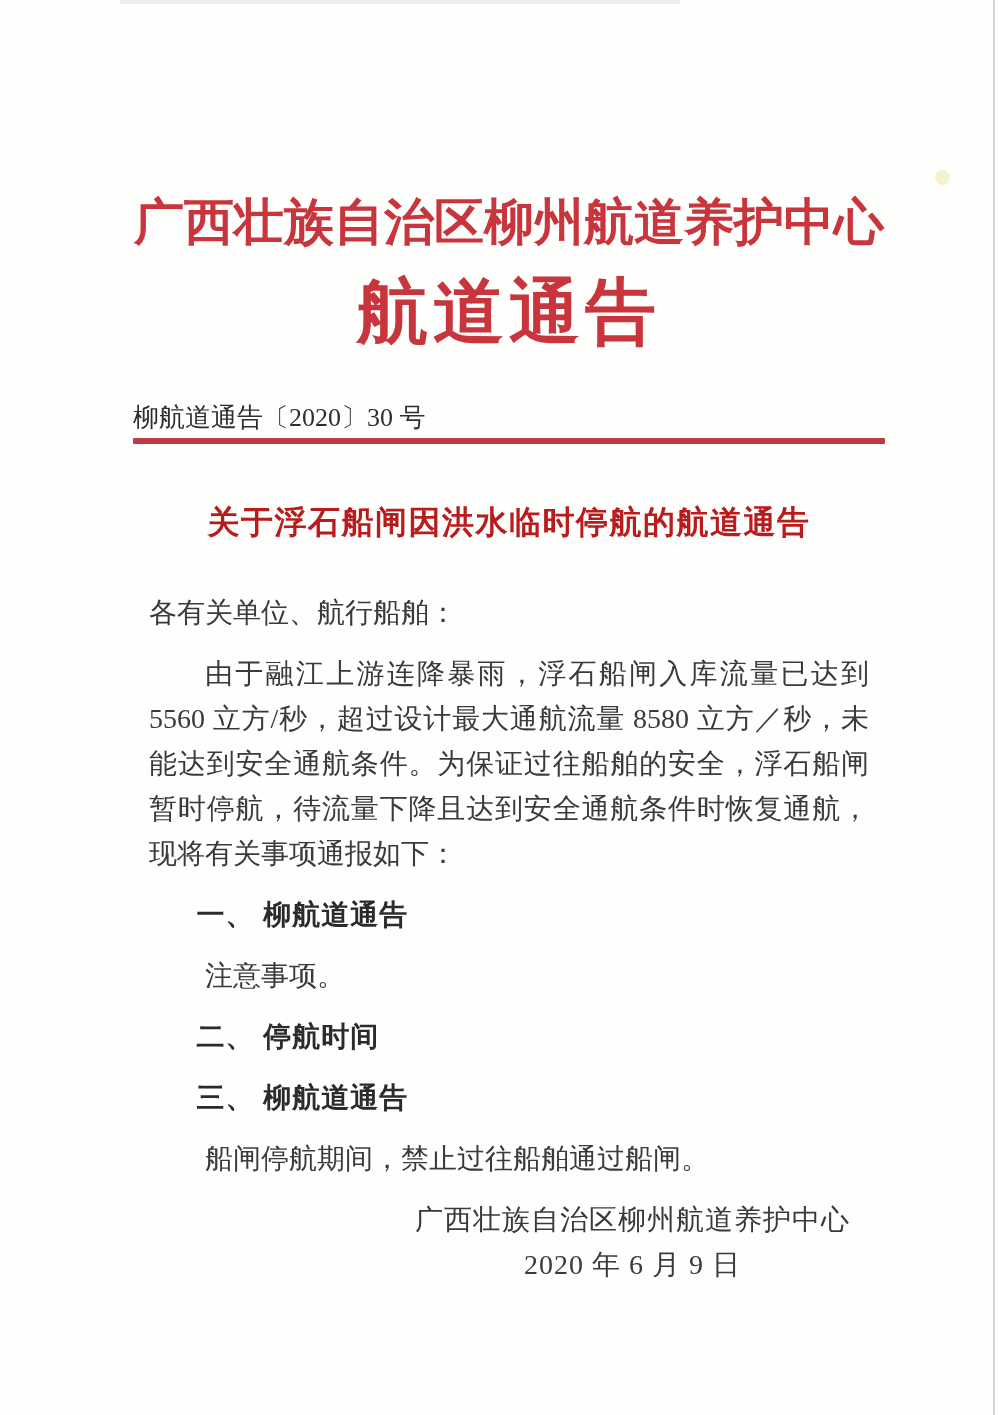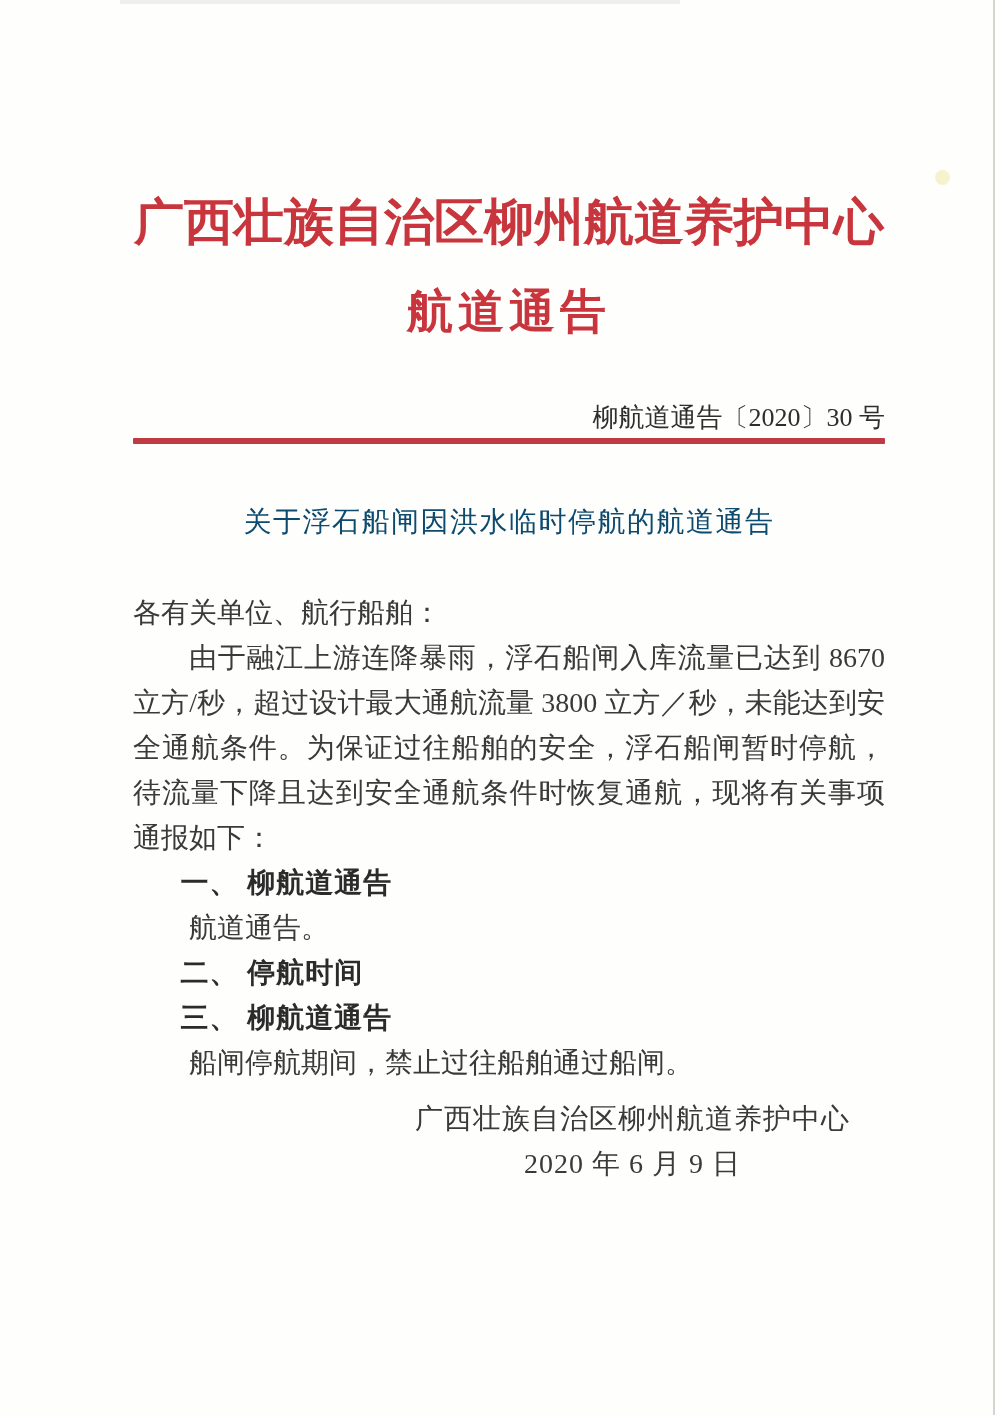--- a/index.html
+++ b/index.html
@@ -25,60 +25,60 @@
     font-size: 50px;
     line-height: 78px;
     font-weight: 700;
     text-align: center;
     color: var(--accent, #c8353c);
     letter-spacing: 0px;
     white-space: nowrap;
   }
   .org-title-line2 {
     margin-top: 12px;
-    font-size: 46px;
+    font-size: 71px;
     line-height: 78px;
     font-weight: 700;
     text-align: center;
     color: var(--accent, #c8353c);
     letter-spacing: 5px;
   }
   .doc-number {
     margin-top: 50px;
     font-size: 26px;
     line-height: 34px;
-    text-align: right;
+    text-align: left;
     color: #2e2e2e;
   }
   .red-rule {
     margin-top: 3px;
     width: 752px;
     height: 6px;
     background: var(--rule, #bf3b44);
     border-radius: 1px;
   }
   
   .notice-title {
     margin: 54px 0 0 0;
-    font-size: 28px;
+    font-size: 32px;
     line-height: 48px;
-    font-weight: 400;
+    font-weight: 700;
     text-align: center;
     letter-spacing: 1.5px;
-    color: #0c4a6e;
+    color: #b91c1c;
     white-space: nowrap;
   }
   
   .body-block {
     margin-top: 44px;
     font-size: 28px;
     line-height: 45px;
   }
   .body-block p {
-    margin: 0;
+    margin: 16px;
     padding: 0;
   }
   .para {
     text-align: justify;
     text-indent: 2em;
   }
   .salutation {
     text-indent: 0;
   }
   .section-heading {
@@ -144,25 +144,25 @@
   <div class="doc-number">柳航道通告〔2020〕30 号</div>
 
   <div class="red-rule"></div>
 
   <h1 class="notice-title">关于浮石船闸因洪水临时停航的航道通告</h1>
 
   <div class="body-block">
 
     <p class="para salutation">各有关单位、航行船舶：</p>
 
-    <p class="para">由于融江上游连降暴雨，浮石船闸入库流量已达到 8670 立方/秒，超过设计最大通航流量 3800 立方／秒，未能达到安全通航条件。为保证过往船舶的安全，浮石船闸暂时停航，待流量下降且达到安全通航条件时恢复通航，现将有关事项通报如下：</p>
+    <p class="para">由于融江上游连降暴雨，浮石船闸入库流量已达到 5560 立方/秒，超过设计最大通航流量 8580 立方／秒，未能达到安全通航条件。为保证过往船舶的安全，浮石船闸暂时停航，待流量下降且达到安全通航条件时恢复通航，现将有关事项通报如下：</p>
 
     <p class="section-heading">一、 柳航道通告</p>
 
-    <p class="para">航道通告。</p>
+    <p class="para">注意事项。</p>
 
     <p class="section-heading">二、 停航时间</p>
 
 
     <p class="section-heading">三、 柳航道通告</p>
 
     <p class="para">船闸停航期间，禁止过往船舶通过船闸。</p>
 
   </div>
 

